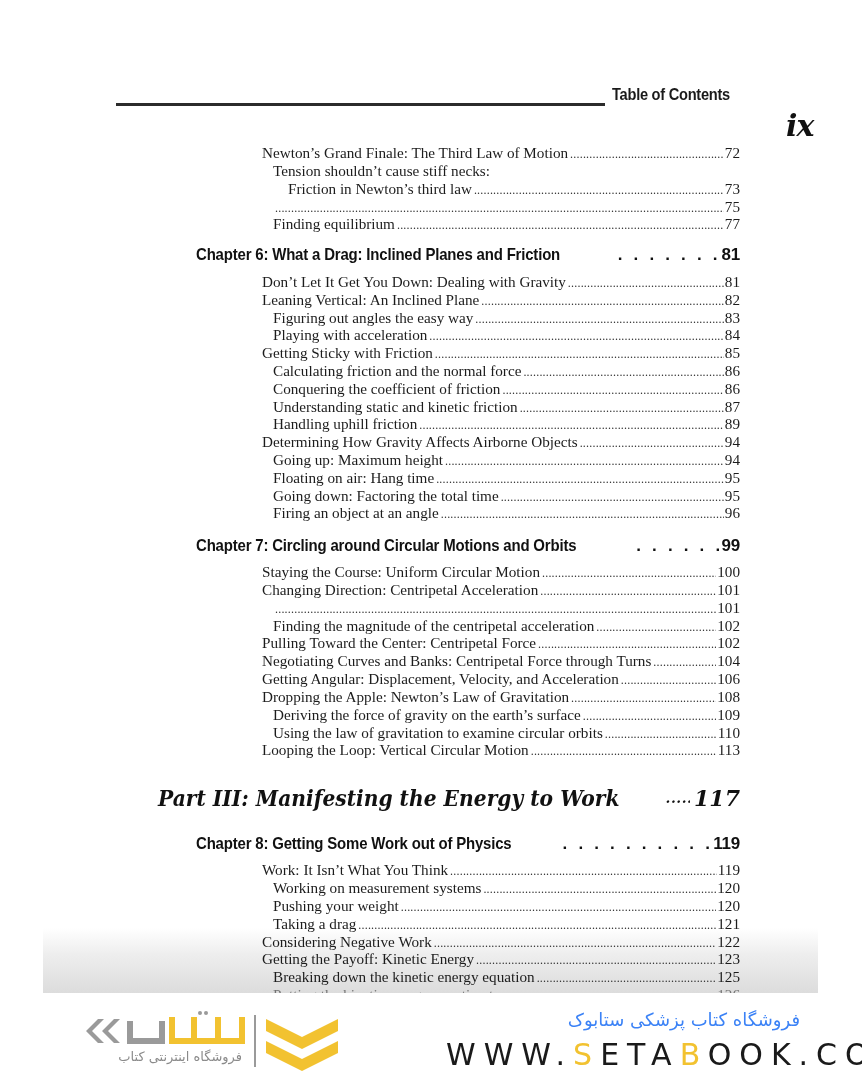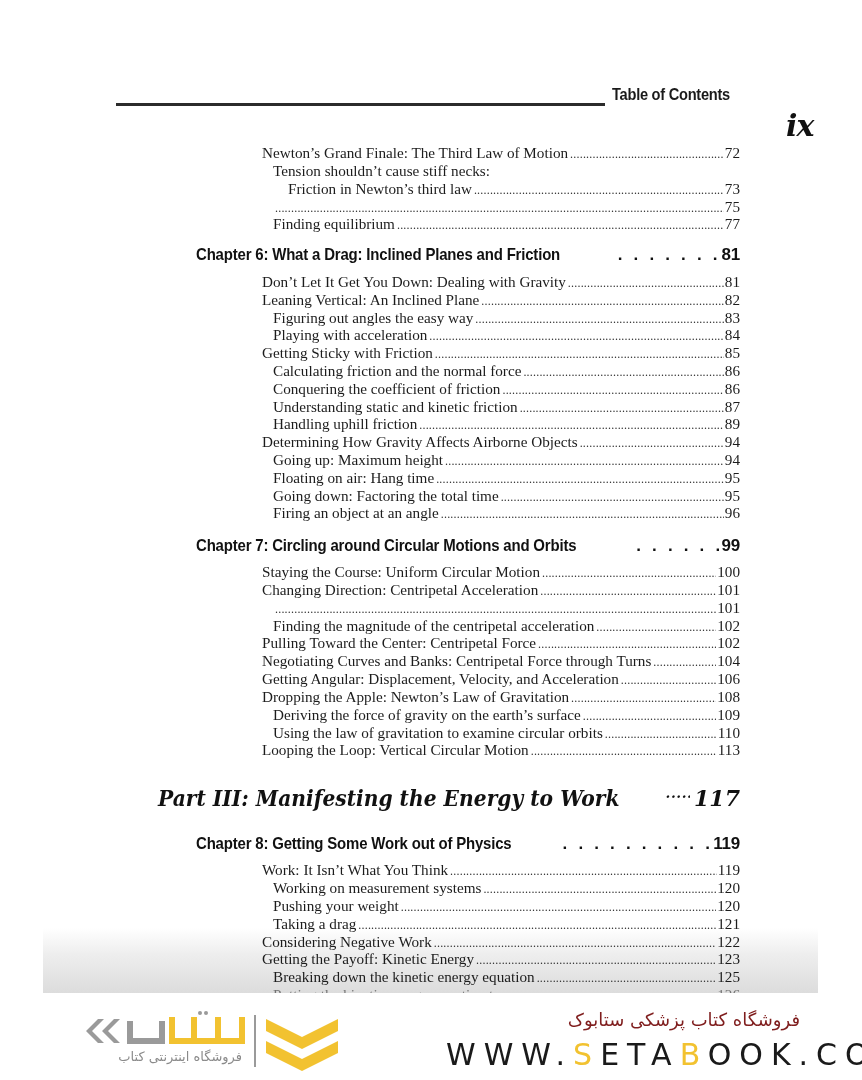--- a/index.html
+++ b/index.html
@@ -41,39 +41,39 @@
     position: absolute; left: 196px; right: 122px; display: flex; align-items: baseline;
     font-family: "Liberation Sans", sans-serif; font-weight: bold; font-size: 17px; color: #111; white-space: nowrap;
     letter-spacing: -0.2px;
   }
   .chapter .label { flex: 0 0 auto; transform: scaleX(0.88); transform-origin: left center; margin-right: -50px; }
   .chapter .leader { flex: 1 1 auto; overflow: hidden; text-align: right; margin: 0 2px 0 58px; letter-spacing: 3.2px; }
   .chapter .leader::before { content: ". . . . . . . . . . . . . . . . . . . . . . . . . . . . . . . . . . . . . . . . . ."; }
   .chapter .page { flex: 0 0 auto; }
 
   .part {
-    position: absolute; left: 158px; right: 122px; display: flex; align-items: flex-start;
+    position: absolute; left: 158px; right: 122px; display: flex; align-items: center;
     font-family: "DejaVu Serif", serif; font-style: italic; font-weight: bold; font-size: 22px; color: #111; white-space: nowrap;
   }
   .part .label { flex: 0 0 auto; transform: scaleX(0.92); transform-origin: left center; margin-right: -30px; }
   .part .leader { flex: 1 1 auto; overflow: hidden; margin: 0 4px 0 36px; font-size: 14px; letter-spacing: 0.5px; }
   .part .leader::before { content: ".............................................................................."; }
   .part .page { flex: 0 0 auto; font-size: 22px; }
 
   .footer { position: absolute; left: 0; top: 993px; width: 862px; height: 87px; background: #ffffff; }
   .logo-mark { position: absolute; left: 262px; top: 22px; width: 80px; height: 60px; }
   .logo-divider { position: absolute; left: 254px; top: 22px; width: 2px; height: 52px; background: #9a9a9a; }
   .logo-word { position: absolute; left: 82px; top: 18px; width: 170px; height: 40px; }
   .logo-sub {
     position: absolute; left: 92px; top: 56px; width: 150px; text-align: right; direction: rtl;
     font-family: "DejaVu Sans", sans-serif; font-size: 13px; color: #8a8a8a;
   }
   .shop-name {
     position: absolute; right: 62px; top: 16px; direction: rtl;
-    font-family: "DejaVu Sans", sans-serif; font-size: 18px; color: #7f1d1d;
+    font-family: "DejaVu Sans", sans-serif; font-size: 18px; color: #3b82f6;
   }
   .shop-url {
     position: absolute; left: 446px; top: 44px;
     font-family: "DejaVu Sans", sans-serif; font-size: 30px; letter-spacing: 8px; color: #1a1a1a;
   }
   .shop-url .accent { color: #f2c230; }
 </style>
 </head>
 <body>
 

